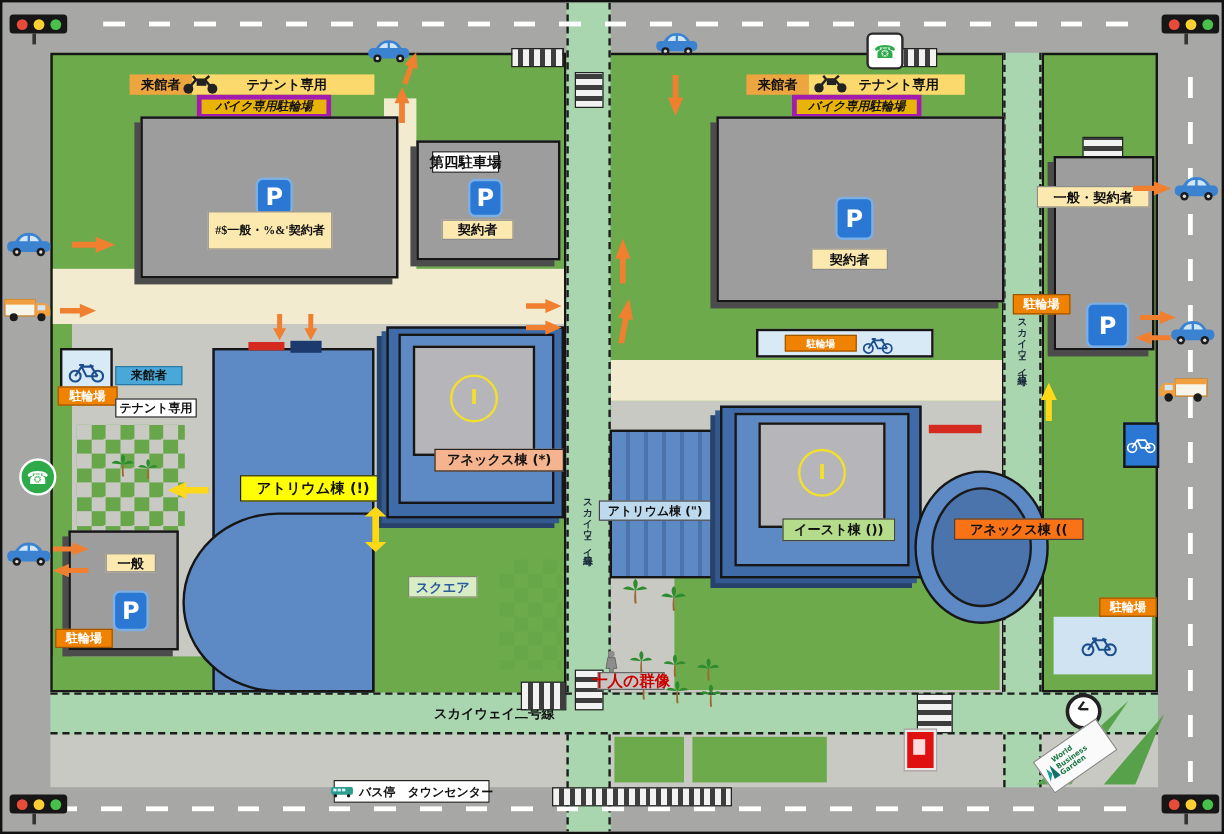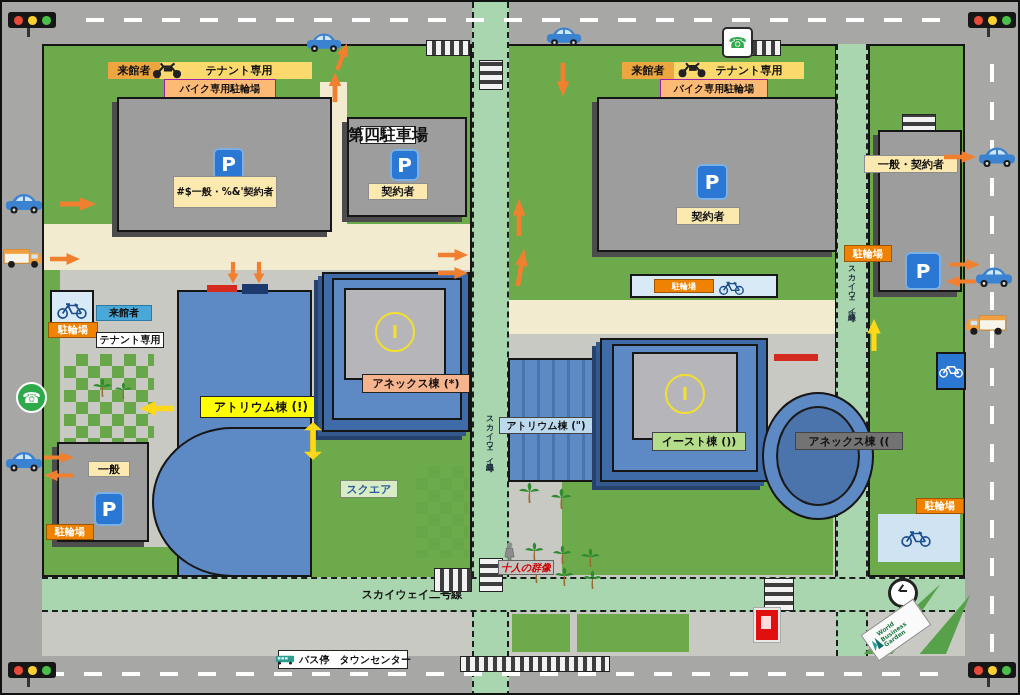--- a/index.html
+++ b/index.html
@@ -18,28 +18,28 @@
   .blue{background:#5d89c4;border:2px solid #161616;}
   .bluestep{box-shadow:-4px 4px 0 #33598f,-8px 8px 0 #27436b;}
   .roof{background:#b5b5ba;border:2px solid #161616;}
   .ring{border:2px solid #f3df2e;border-radius:50%;color:#f3df2e;display:flex;align-items:center;
         justify-content:center;font-weight:bold;font-size:17px;}
   .lbl{position:absolute;display:flex;align-items:center;justify-content:center;font-weight:bold;
        color:#111;white-space:nowrap;font-size:11px;box-sizing:border-box;}
   .cream{background:#fce9b0;border:1px solid #8d8d8d;}
   .whitel{background:#fff;border:1px solid #222;}
   .orangew{background:#ef8200;border:1px solid #9d5600;color:#fff;}
-  .orangeb{background:#fdba74;border:1px solid #a21caf;color:#111;}
+  .orangeb{background:#eab308;border:4px solid #a21caf;color:#111;font-style:italic;}
   .band-visitor{background:#eda63f;}
   .band-tenant{background:#fbd96d;}
   .yellowl{background:#ffff00;border:1px solid #222;}
   .salmon{background:#f5b38e;border:1px solid #222;}
   .lbluel{background:#bdd9ee;border:1px solid #444;}
   .greenl{background:#b4dc8a;border:1px solid #444;}
-  .grayl{background:#737373;border:1px solid #444;}
+  .grayl{background:#f97316;border:1px solid #444;}
   .sqlbl{background:#d8edc5;border:1px solid #7d8a6d;color:#2b5aa0;}
   .bluebandl{background:#49a8d8;border:1px solid #2b7aa5;}
   .psign{position:absolute;background:#2a78d3;border:2px solid #7cb0e4;border-radius:6px;color:#fff;
          font-weight:bold;display:flex;align-items:center;justify-content:center;font-size:20px;}
   .checker{background-image:conic-gradient(#67a74a 0 90deg,transparent 0 180deg,#67a74a 0 270deg,transparent 0);
            background-size:24px 24px;}
   .zv{background:repeating-linear-gradient(90deg,#f2f2f2 0 5px,#3d3d3d 5px 9px);border:1px solid #222;}
   .zh{background:repeating-linear-gradient(0deg,#f2f2f2 0 5px,#3d3d3d 5px 9px);border:1px solid #222;}
   .arr{position:absolute;background:#f08030;
        clip-path:polygon(0 34%,55% 34%,55% 8%,100% 50%,55% 92%,55% 66%,0 66%);}
@@ -186,24 +186,24 @@
   <div class="lbl band-visitor" style="left:620px;top:60px;width:52px;height:17px;">来館者</div>
   <div class="a band-tenant" style="left:672px;top:60px;width:130px;height:17px;"></div>
   <div class="lbl" style="left:702px;top:60px;width:90px;height:17px;background:transparent;">テナント専用</div>
   <svg class="icon" style="left:674px;top:57px;width:32px;height:19px;">
       <use href="#moto"></use>
     </svg>
   <div class="lbl orangeb" style="left:658px;top:77px;width:108px;height:20px;font-size:10px;">バイク専用駐輪場</div>
 
   <div class="a bldg" style="left:115px;top:95px;width:215px;height:135px;"></div>
   <div class="psign" style="left:211px;top:146px;width:27px;height:28px;">P</div>
-  <div class="lbl cream" style="left:171px;top:174px;width:104px;height:32px;font-size:10px;">#$一般・%&amp;'契約者</div>
+  <div class="lbl cream" style="left:171px;top:174px;width:104px;height:32px;font-size:10px;font-family:Liberation Serif, serif;">#$一般・%&amp;'契約者</div>
 
   <div class="a bldg" style="left:345px;top:115px;width:120px;height:100px;"></div>
-  <div class="lbl whitel" style="left:358px;top:124px;width:56px;height:18px;font-size:16px;">第四駐車場</div>
+  <div class="lbl whitel" style="left:358px;top:124px;width:56px;height:18px;font-size:12px;">第四駐車場</div>
   <div class="psign" style="left:388px;top:147px;width:25px;height:28px;">P</div>
   <div class="lbl cream" style="left:366px;top:181px;width:60px;height:17px;">契約者</div>
 
   <div class="a bldg" style="left:595px;top:95px;width:240px;height:155px;"></div>
   <div class="psign" style="left:694px;top:162px;width:28px;height:32px;">P</div>
   <div class="lbl cream" style="left:674px;top:205px;width:64px;height:18px;">契約者</div>
 
   <div class="a bldg" style="left:876px;top:128px;width:84px;height:162px;"></div>
   <div class="lbl cream" style="left:862px;top:153px;width:94px;height:18px;">一般・契約者</div>
   <div class="psign" style="left:903px;top:250px;width:32px;height:34px;">P</div>
@@ -294,21 +294,21 @@
     </svg>
   <svg class="icon" style="left:552px;top:565px;width:20px;height:20px;">
       <use href="#palm"></use>
     </svg>
   <svg class="icon" style="left:580px;top:568px;width:20px;height:20px;">
       <use href="#palm"></use>
     </svg>
   <svg class="icon" style="left:500px;top:540px;width:15px;height:21px;">
       <use href="#statue"></use>
     </svg>
-  <div class="lbl" style="left:496px;top:558px;width:56px;height:15px;font-size:10px;color:#c00;background:#c4c4c0;border:1px solid #666;font-style:italic;">十人の群像</div>
+  <div class="lbl" style="left:496px;top:558px;width:56px;height:15px;font-size:13px;color:#c00;background:#c4c4c0;border:1px solid #666;">十人の群像</div>
 
   <div class="tlight" style="left:6px;top:10px;">
       <span class="dot dr"></span>
       <span class="dot dy"></span>
       <span class="dot dg"></span>
     </div>
   <div class="tlight" style="left:966px;top:10px;">
       <span class="dot dr"></span>
       <span class="dot dy"></span>
       <span class="dot dg"></span>

